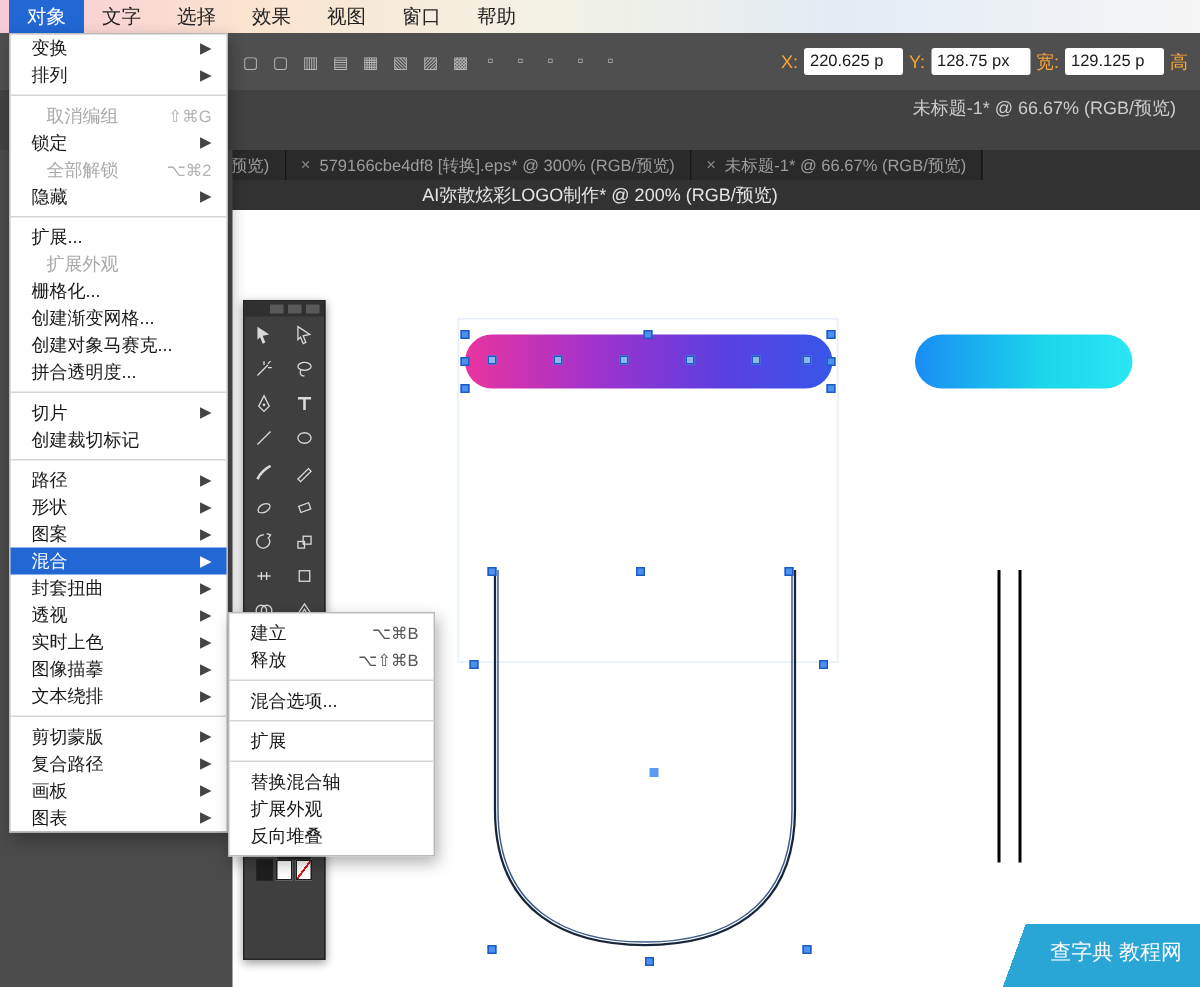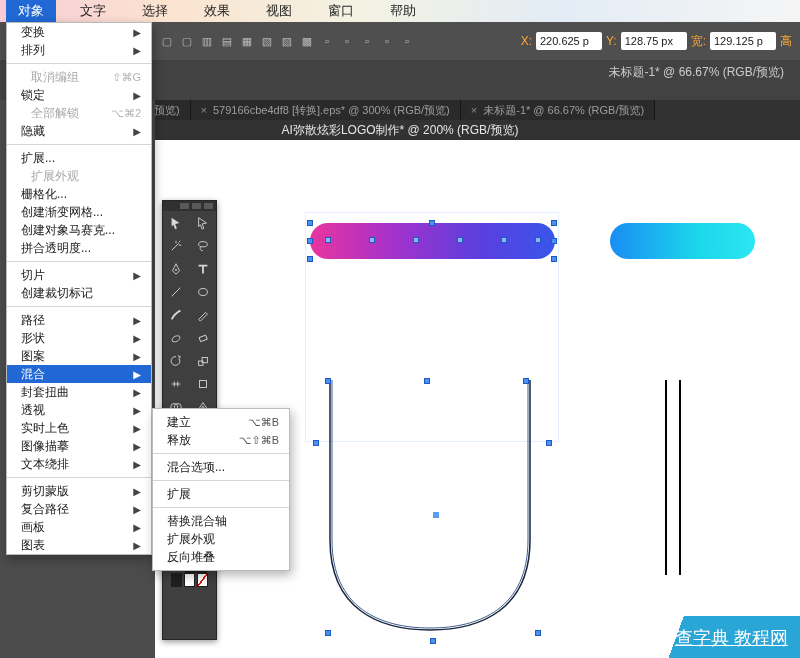--- a/index.html
+++ b/index.html
@@ -10,21 +10,21 @@
     font-family: "Helvetica Neue", Arial, sans-serif;
     font-size: 12px;
     background: #4b4b4b;
     overflow: hidden;
     position: relative;
   }
   .menubar {
     position: absolute; top: 0; left: 0; width: 800px; height: 22px;
     background: linear-gradient(90deg, #f8cad7 0%, #fbe3cf 20%, #f3f2e3 45%, #e3ecf5 70%, #f5f5f5 100%);
     display: flex; align-items: center; padding-left: 6px;
-    color: #242424; font-size: 13px; gap: 12px;
+    color: #242424; font-size: 13px;
   }
   .menubar-item { padding: 0 12px; height: 22px; line-height: 22px; cursor: default; }
   .menubar-item.active { background: #2168d4; color: #ffffff; }
   .appbar {
     position: absolute; top: 22px; left: 0; width: 800px; height: 38px;
     background: #4f4f4f;
     display: flex; align-items: center;
     padding-left: 160px;
     gap: 6px;
   }
@@ -116,21 +116,21 @@
     background: linear-gradient(90deg, #198df4 0%, #1cd6eb 60%, #2be6f2 100%);
   }
   .sel-handle { position: absolute; width: 6px; height: 6px; background: #4d90f0; border: 1px solid #1a5bc4; }
   .sel-box { position: absolute; border: 1px solid rgba(90,150,240,0.15); }
   .sel-cross { position: absolute; width: 6px; height: 6px; background: #5d9bf1; }
   .u-curve { position: absolute; }
   .vline { position:absolute; width:2px; background:#000; }
   .watermark {
     position: absolute; right: 0; bottom: 0; width: 160px; height: 42px;
     background: linear-gradient(110deg, rgba(255,255,255,0) 0 25%, #29a5d6 25% 100%);
-    color: #fff; font-size: 18px; text-align: right; padding: 10px 12px 0 0; text-decoration: underline;
+    color: #fff; font-size: 14px; text-align: right; padding: 10px 12px 0 0;
   }
   .wm2 { position:absolute; left: 560px; bottom: 4px; color:#999999; font-size: 12px; }
 </style>
 </head>
 <body>
 
 <div class="menubar">
   <div class="menubar-item active">对象</div>
   <div class="menubar-item">文字</div>
   <div class="menubar-item">选择</div>

